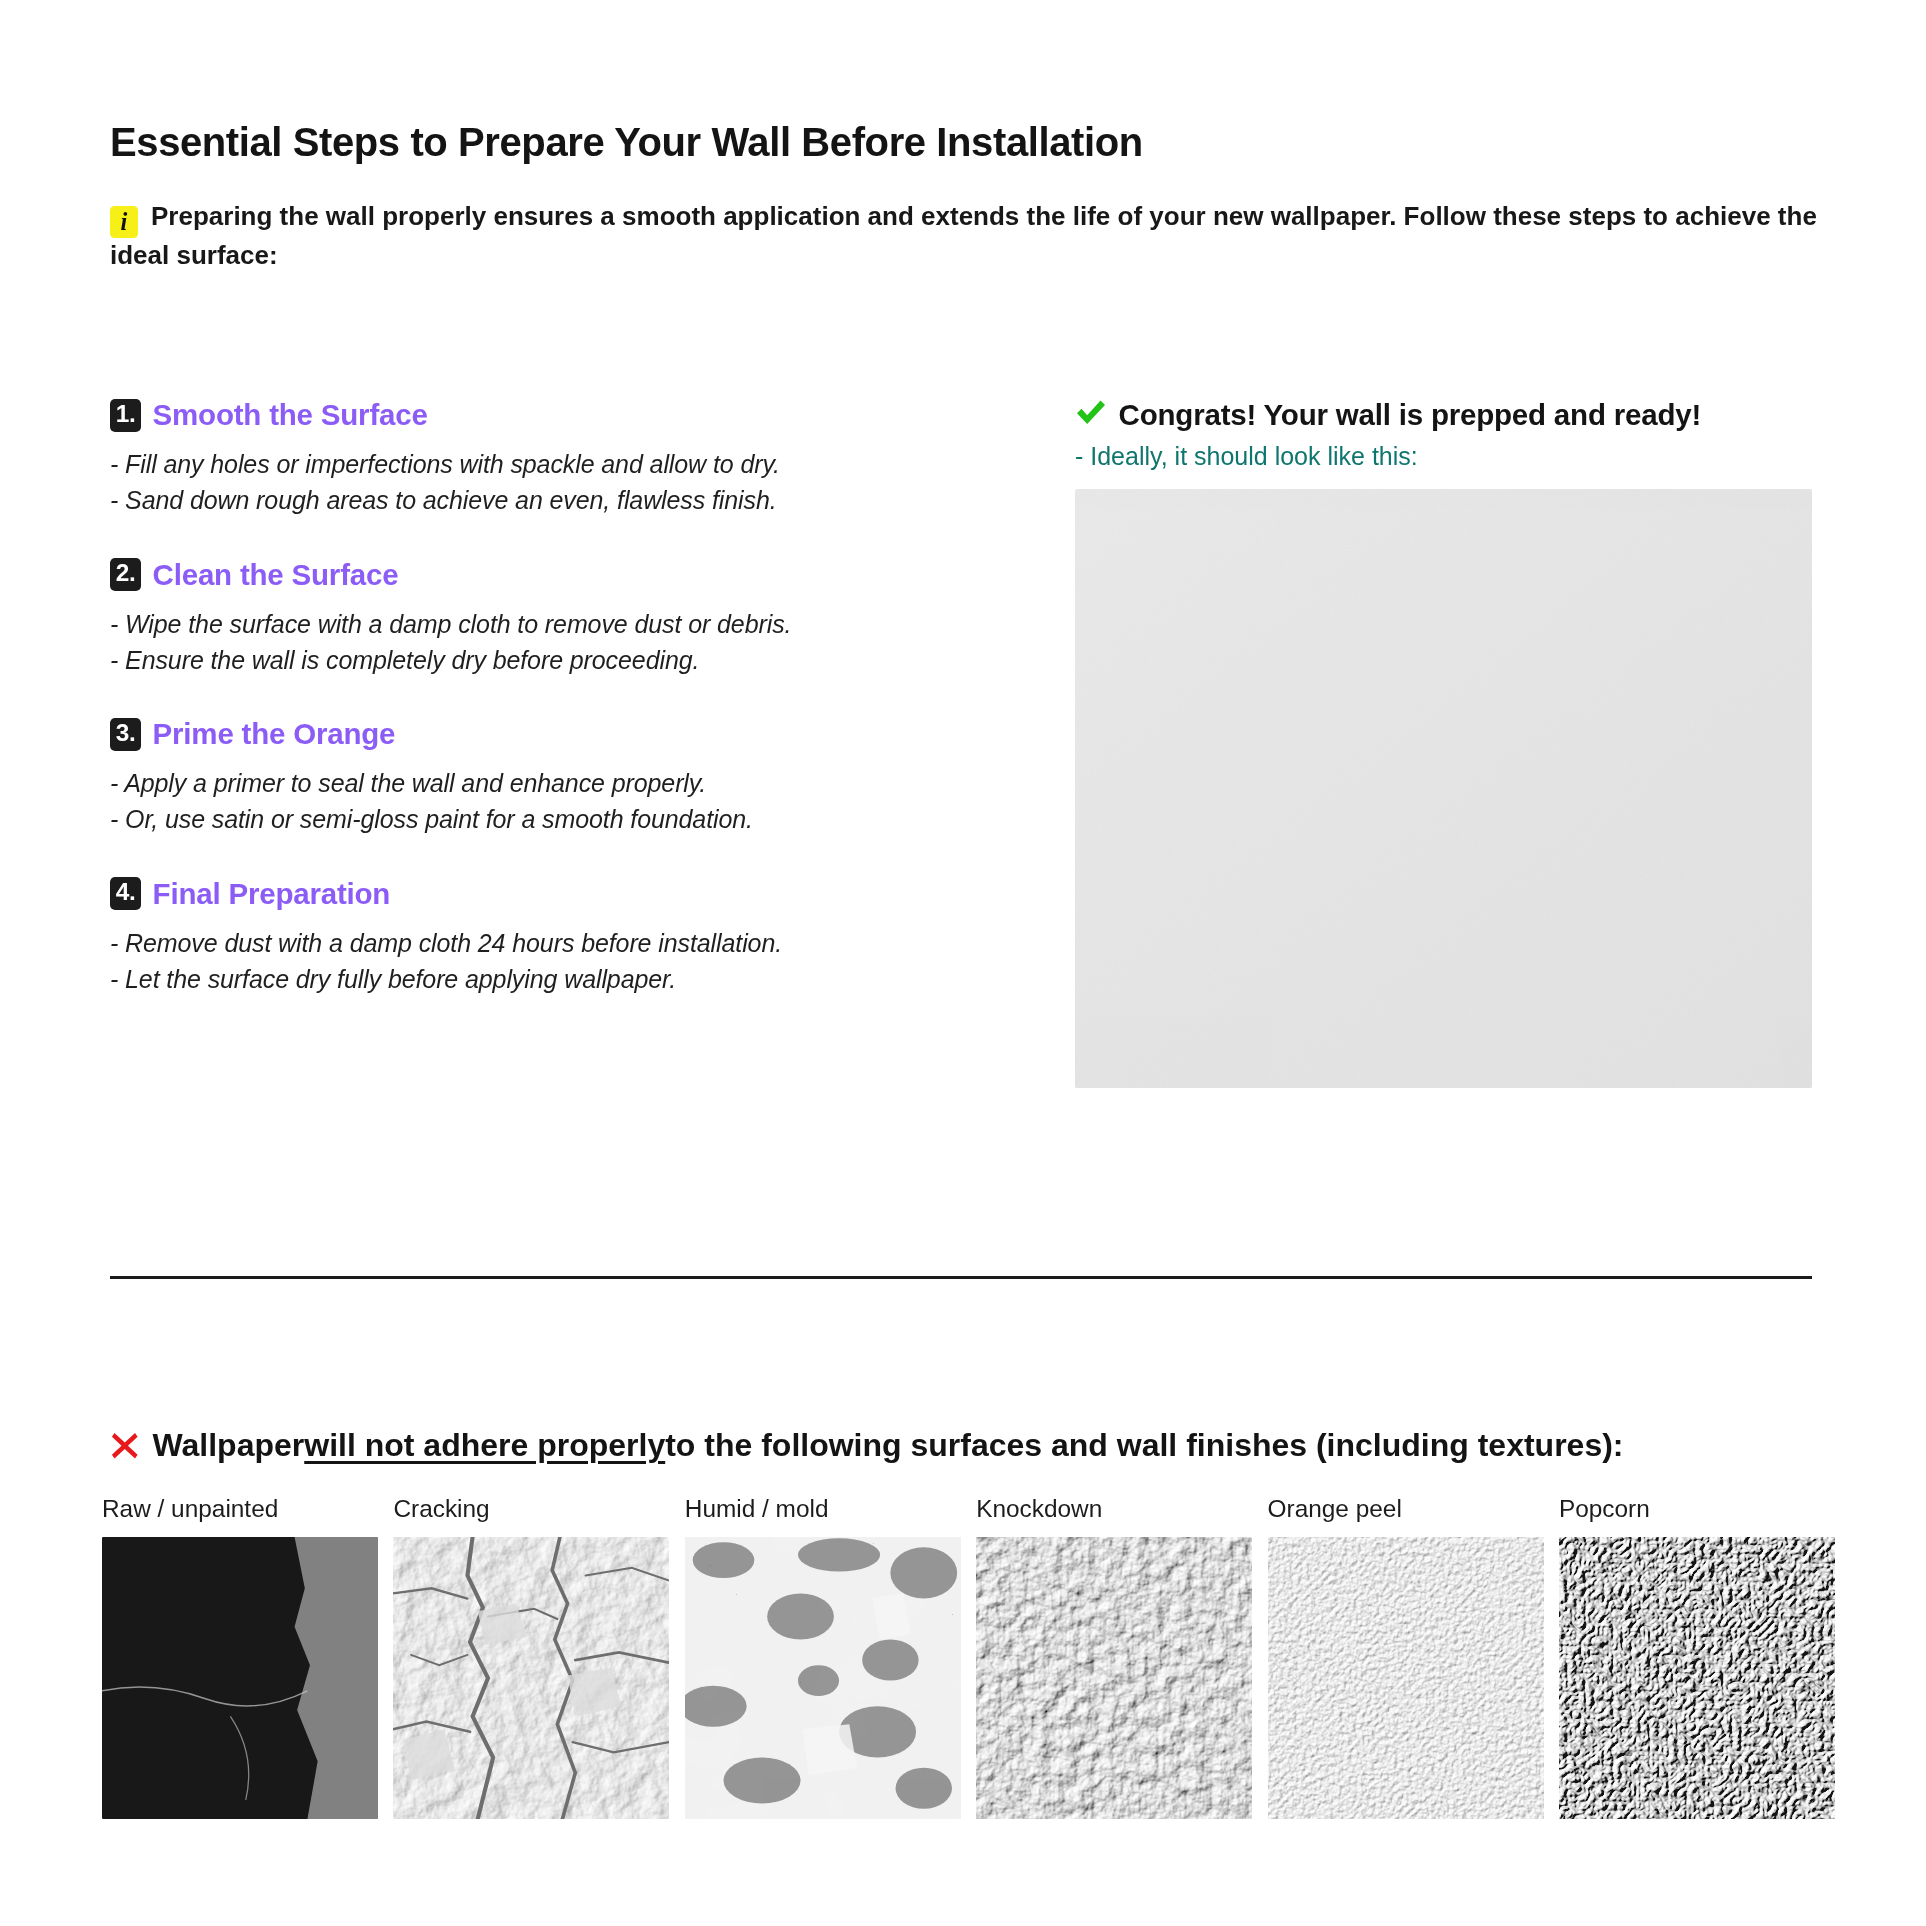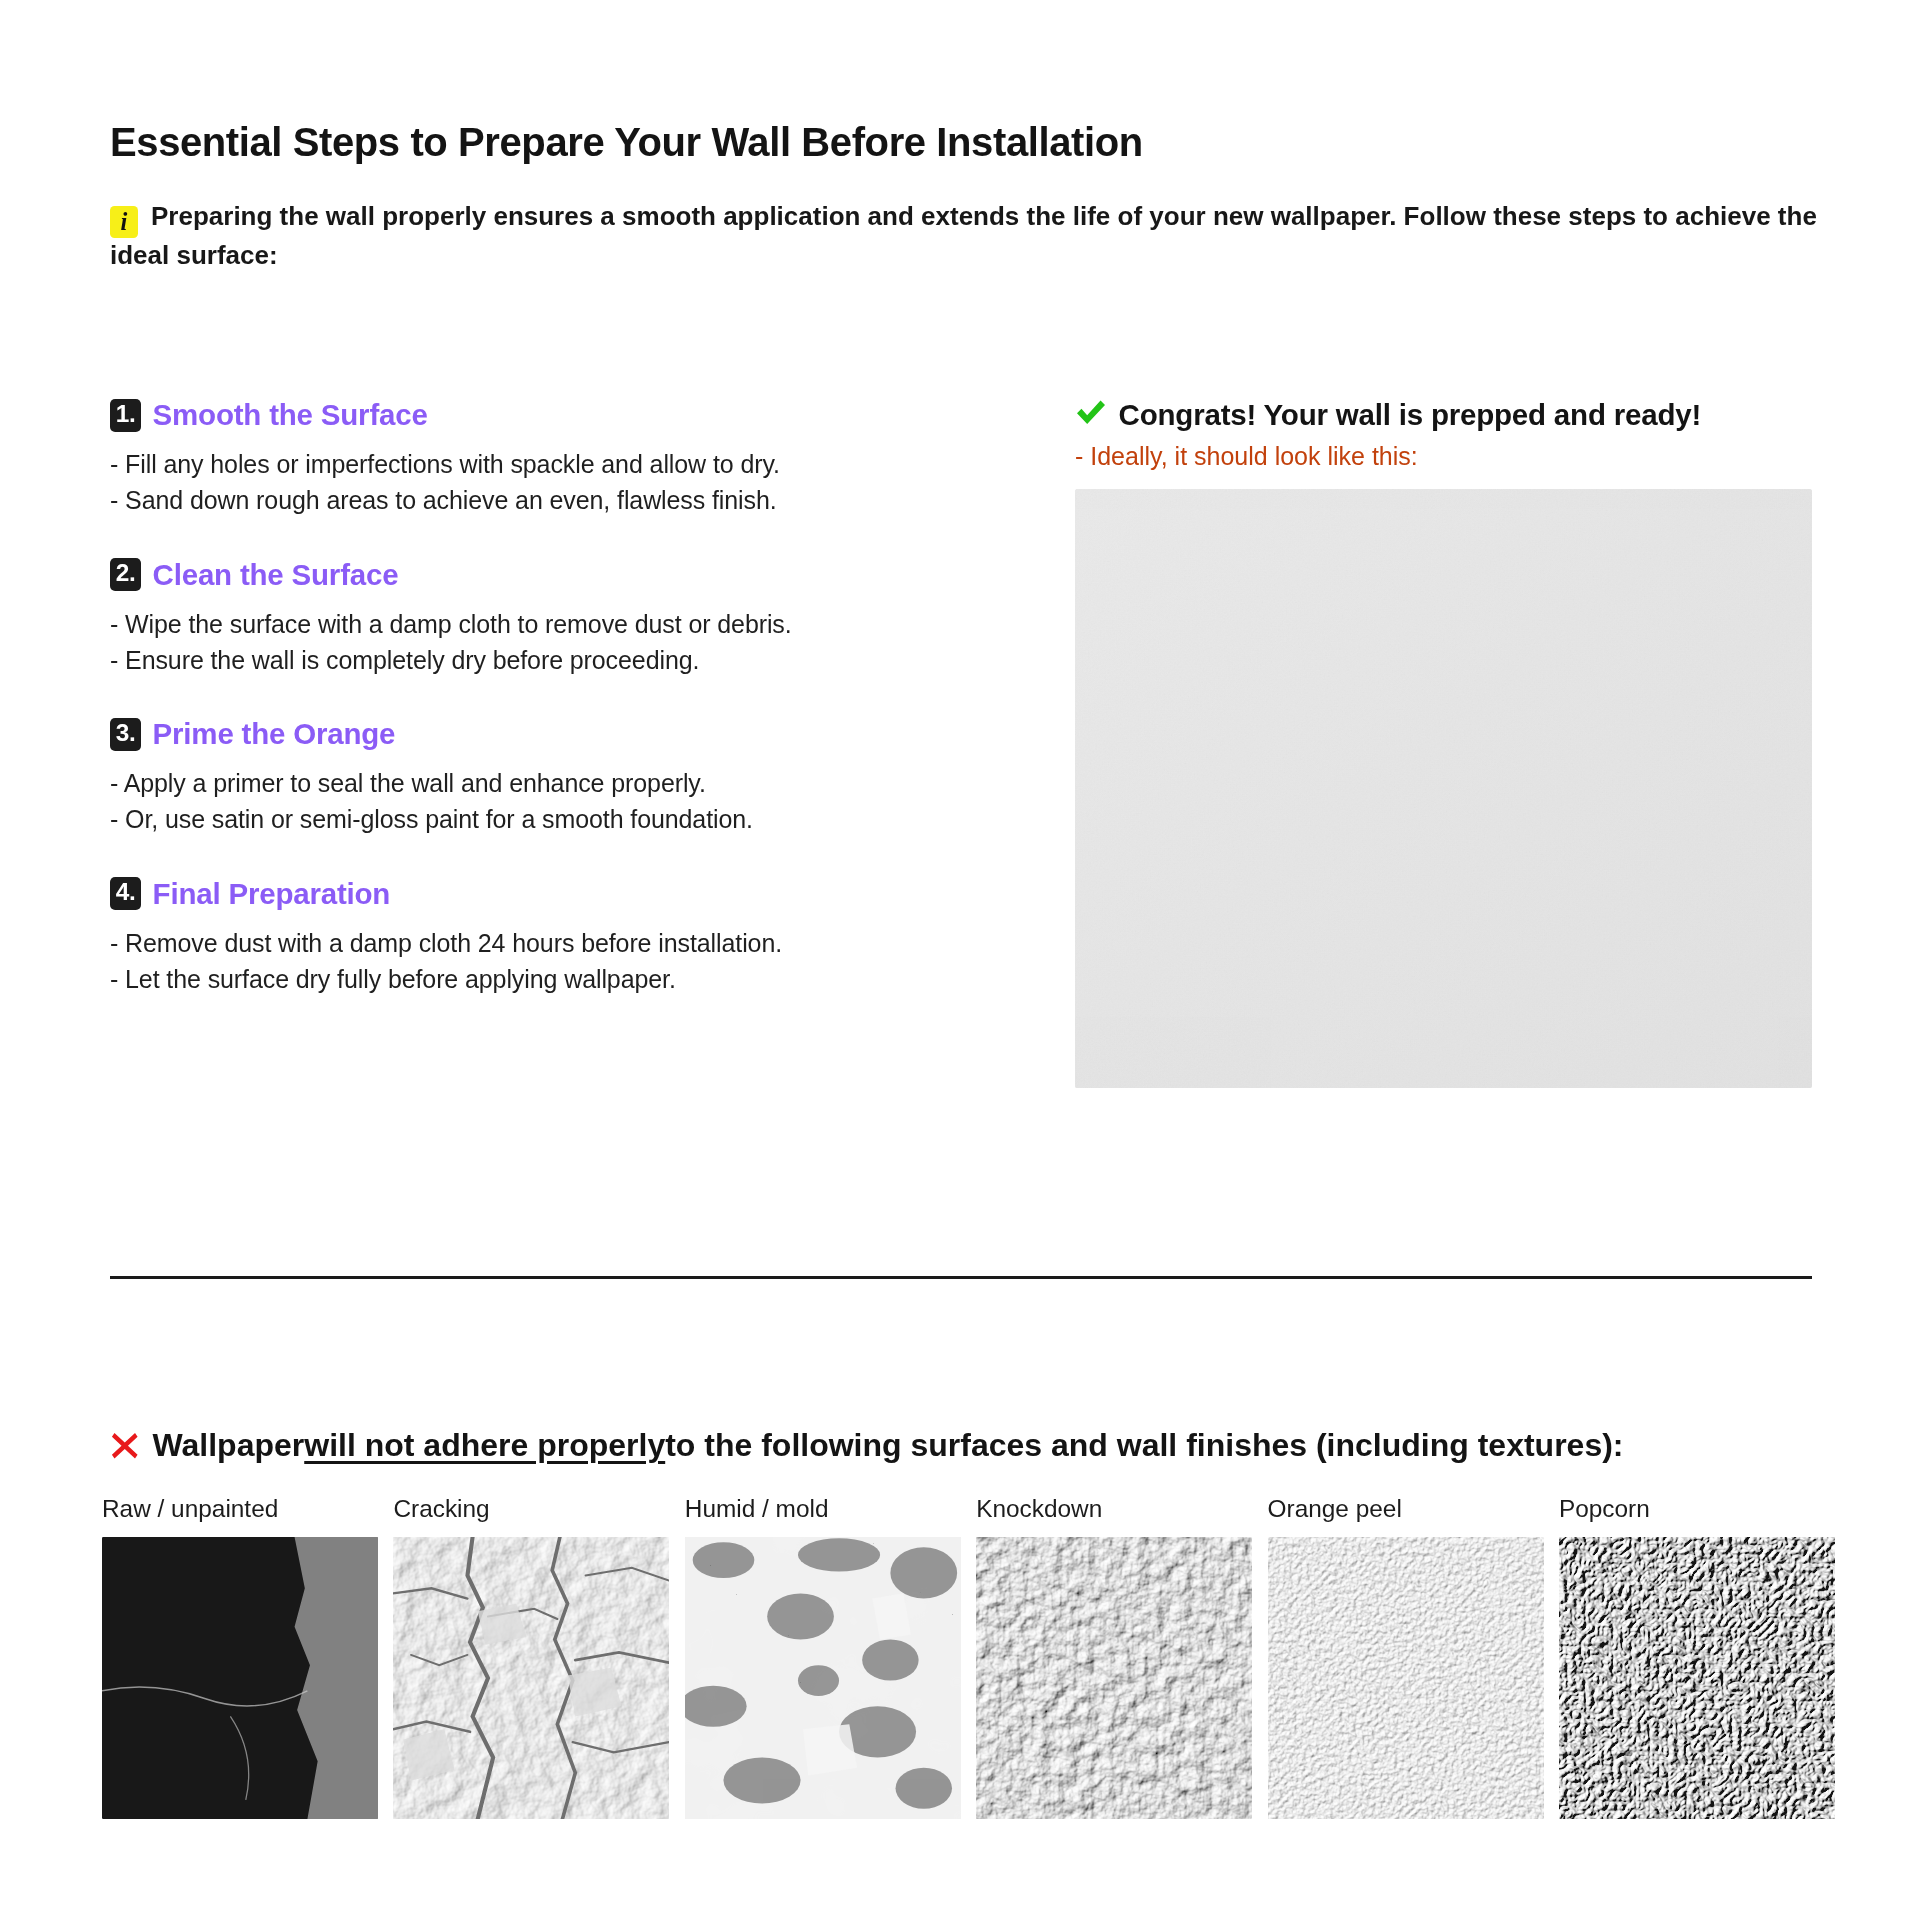--- a/index.html
+++ b/index.html
@@ -82,21 +82,21 @@
     line-height: 1;
     margin-right: 11.6px;
     letter-spacing: -0.3px;
   }
   .step-title {
     font-size: 29.5px;
     font-weight: 700;
     color: #8b5cf6;
     letter-spacing: -0.2px;
   }
-  .step-lines { margin-top: 14px; }
+  .step-lines { margin-top: 14px; font-style: italic; }
   .step-line {
     font-size: 25px;
     font-weight: 400;
     line-height: 1.45;
     color: #1f1f1f;
     letter-spacing: -0.1px;
   }
 
   
   .congrats-head {
@@ -112,21 +112,21 @@
   .congrats-title {
     font-size: 29.5px;
     font-weight: 700;
     color: #141414;
     letter-spacing: -0.2px;
     white-space: nowrap;
   }
   .congrats-sub {
     font-size: 25px;
     font-weight: 400;
-    color: #c2410c;
+    color: #0f766e;
     margin-bottom: 18px;
   }
   .preview-box {
     width: 737px; height: 599px;
     border-radius: 2.6px;
     overflow: hidden;
     background: #E6E6E6;
     position: relative;
   }
   .preview-box svg { display: block; width: 100%; height: 100%; }

